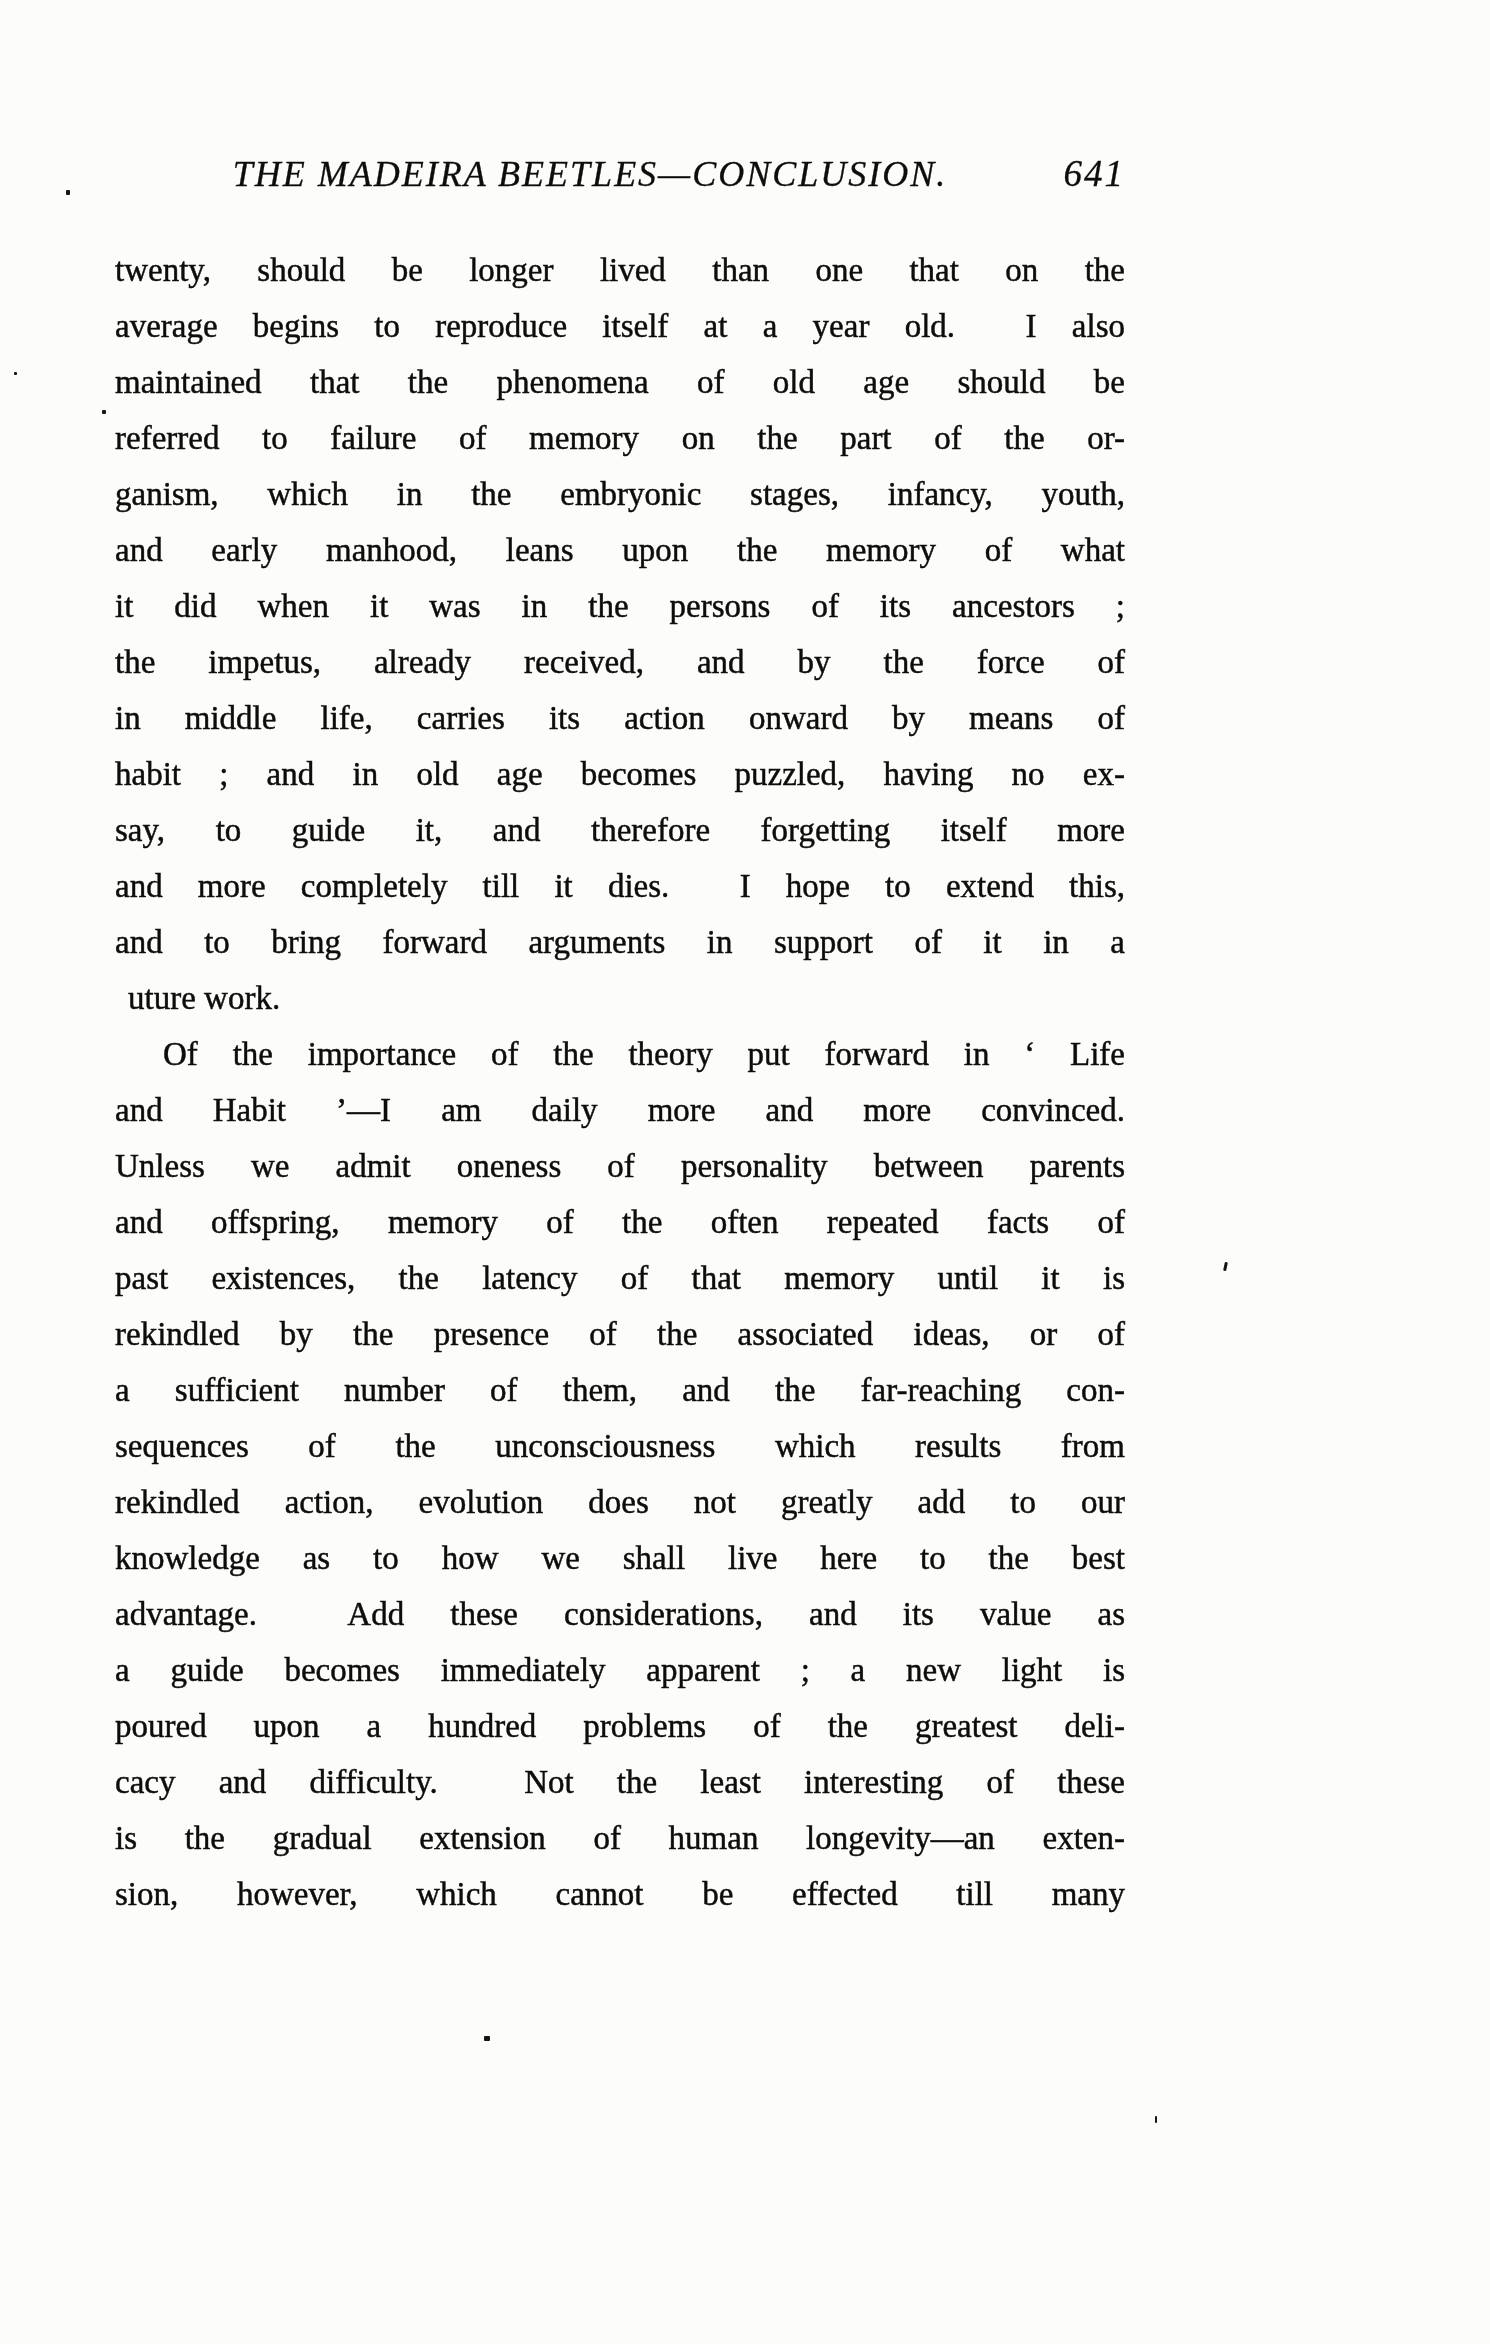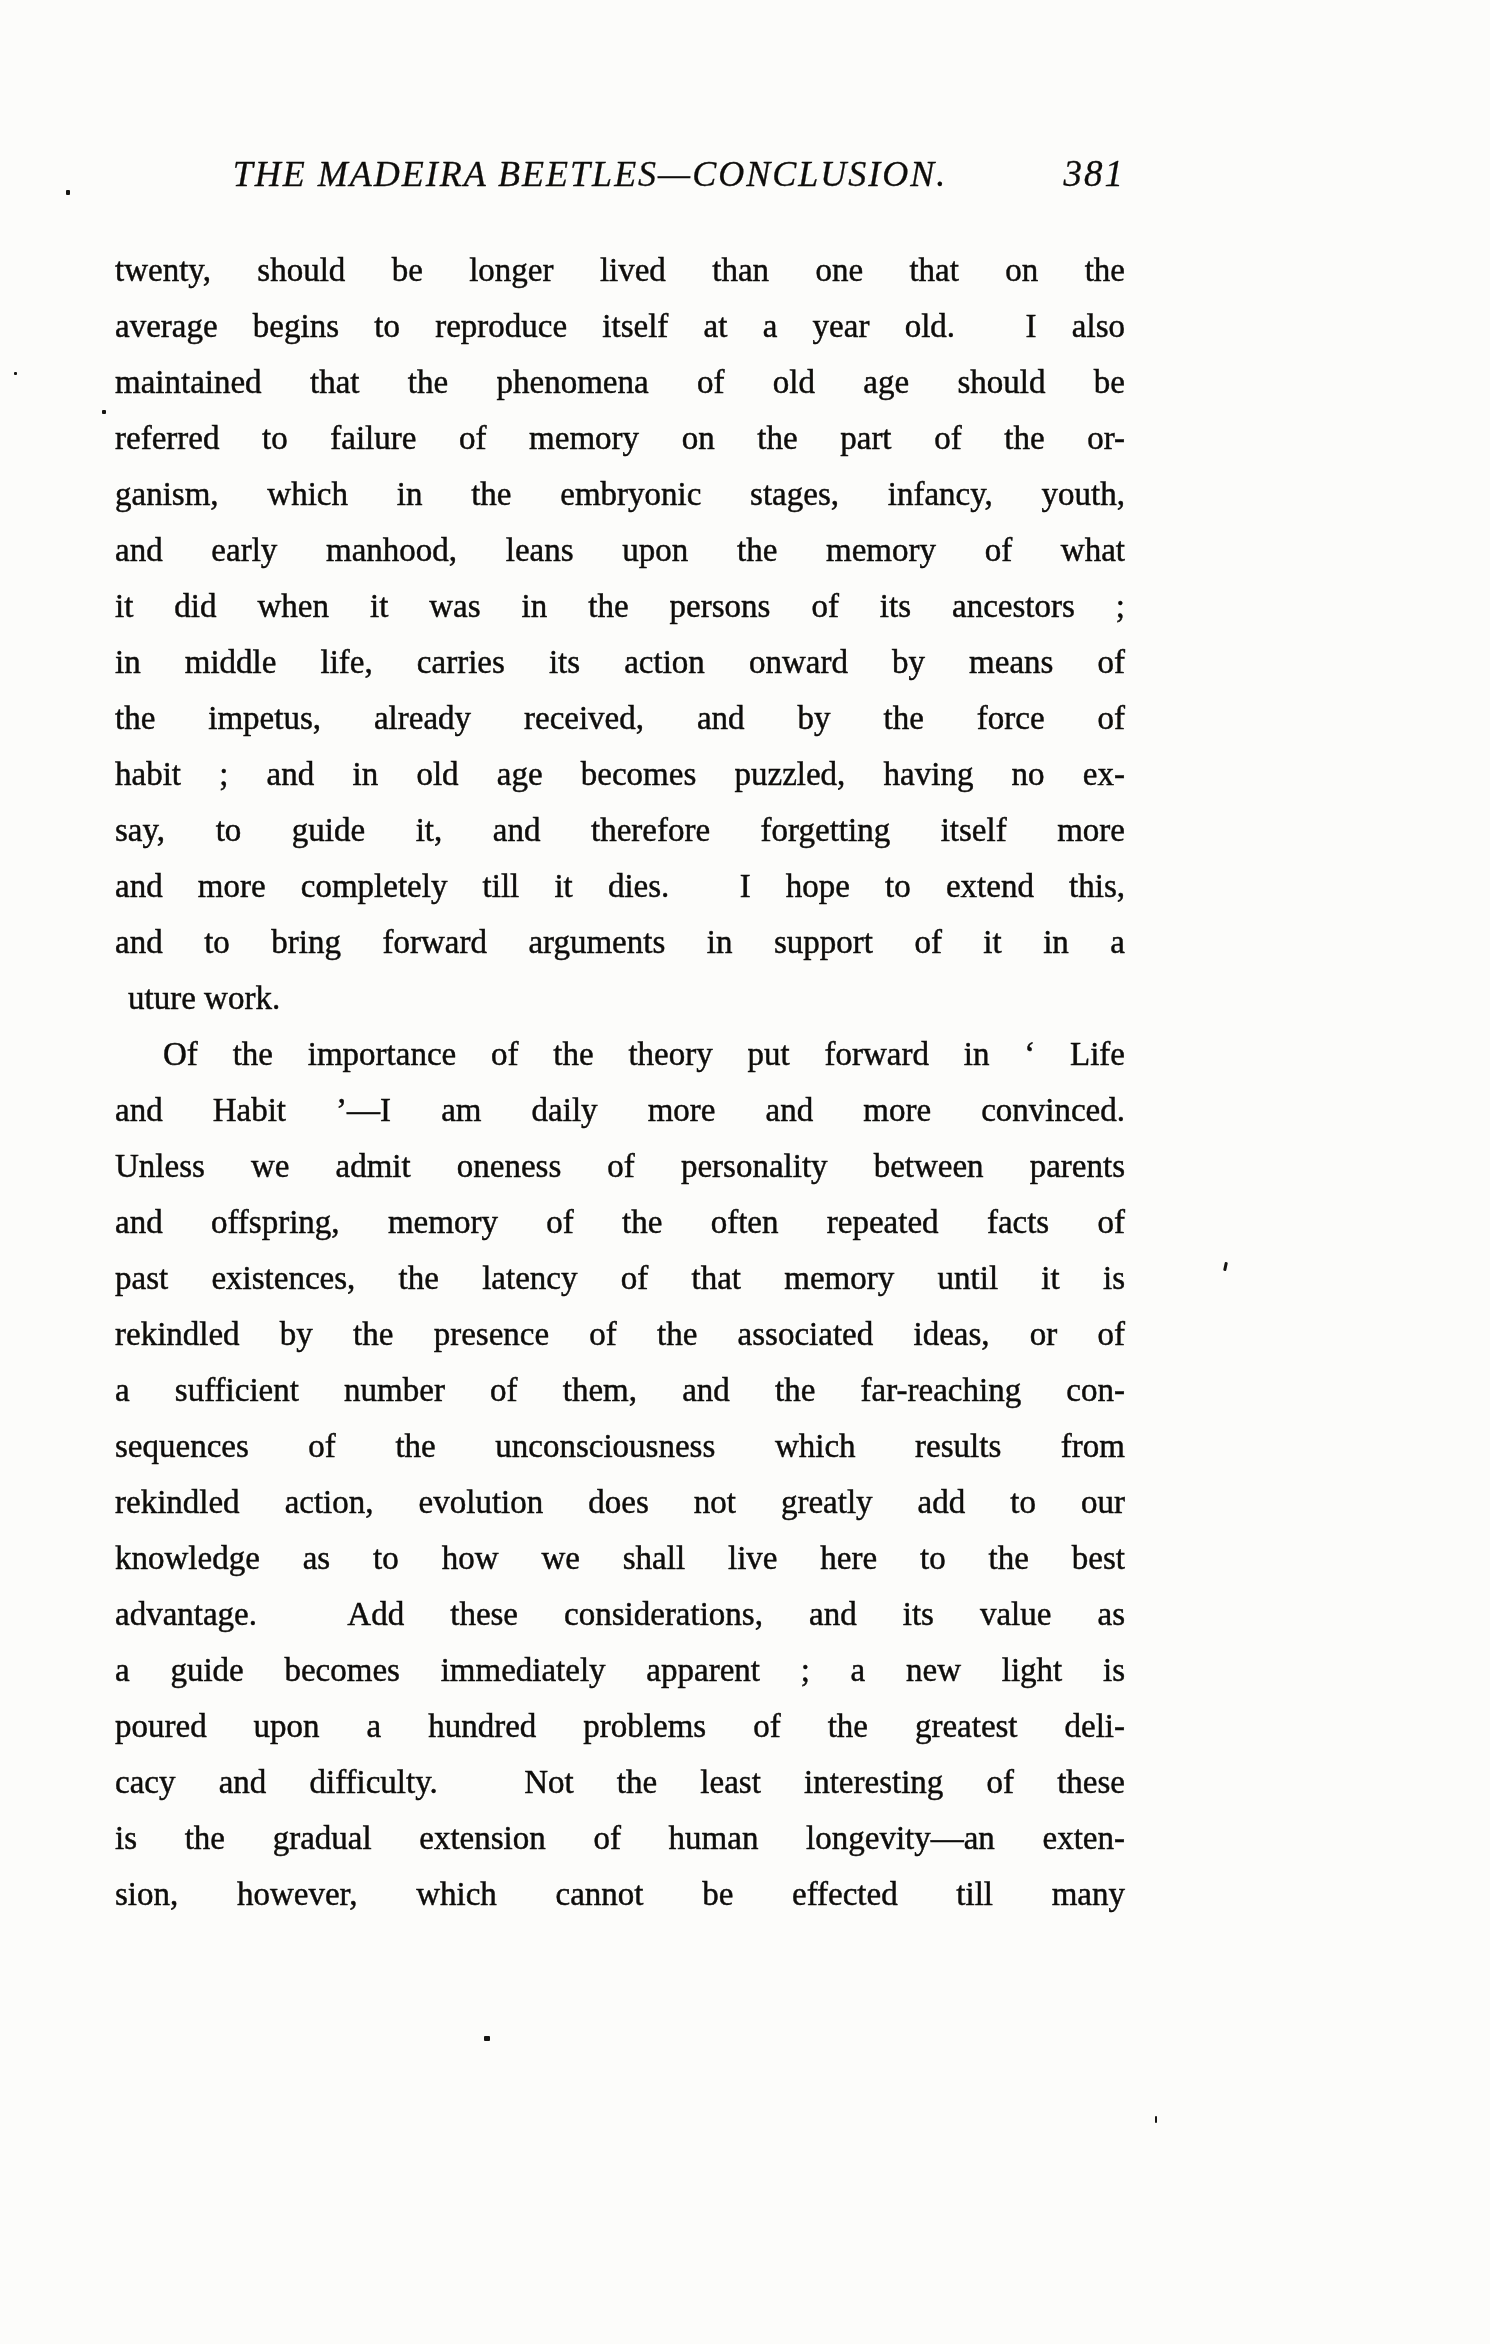--- a/index.html
+++ b/index.html
@@ -86,34 +86,34 @@
   .speck.s5 { left: 484px;  top: 2036px; width: 6px; height: 5px; }
   .speck.s6 { left: 1155px; top: 2116px; width: 2px; height: 7px; }
 </style>
 </head>
 <body style="background: rgb(252, 252, 250);">
 
 <div class="sheet" style="background: rgb(252, 252, 250); color: rgb(14, 13, 11);">
 
   <div class="running-header">
     <div class="header-title">THE MADEIRA BEETLES—CONCLUSION.</div>
-    <div class="folio">381</div>
+    <div class="folio">641</div>
   </div>
 
   <div class="text-block" id="text-block">
       <div class="para">
         <div class="line">twenty, should be longer lived than one that on the</div>
         <div class="line">average begins to reproduce itself at a year old.&nbsp; I also</div>
         <div class="line">maintained that the phenomena of old age should be</div>
         <div class="line">referred to failure of memory on the part of the or-</div>
         <div class="line">ganism, which in the embryonic stages, infancy, youth,</div>
         <div class="line">and early manhood, leans upon the memory of what</div>
         <div class="line">it did when it was in the persons of its ancestors ;</div>
+        <div class="line">the impetus, already received, and by the force of</div>
         <div class="line">in middle life, carries its action onward by means of</div>
-        <div class="line">the impetus, already received, and by the force of</div>
         <div class="line">habit ; and in old age becomes puzzled, having no ex-</div>
         <div class="line">say, to guide it, and therefore forgetting itself more</div>
         <div class="line">and more completely till it dies.&nbsp; I hope to extend this,</div>
         <div class="line">and to bring forward arguments in support of it in a</div>
         <div class="line closing">uture work.</div>
       </div>
       <div class="para">
         <div class="line indent">Of the importance of the theory put forward in ‘ Life</div>
         <div class="line">and Habit ’—I am daily more and more convinced.</div>
         <div class="line">Unless we admit oneness of personality between parents</div>

